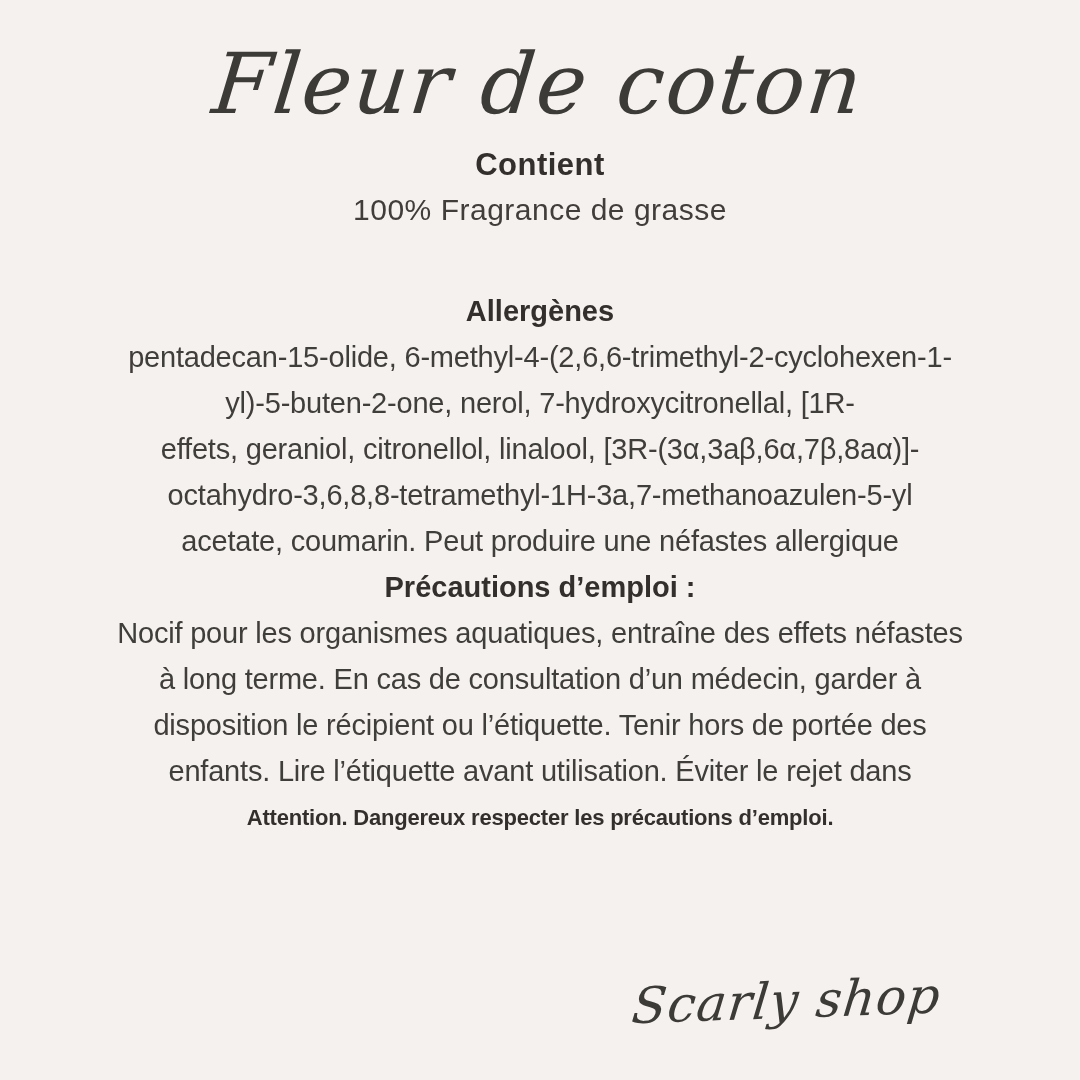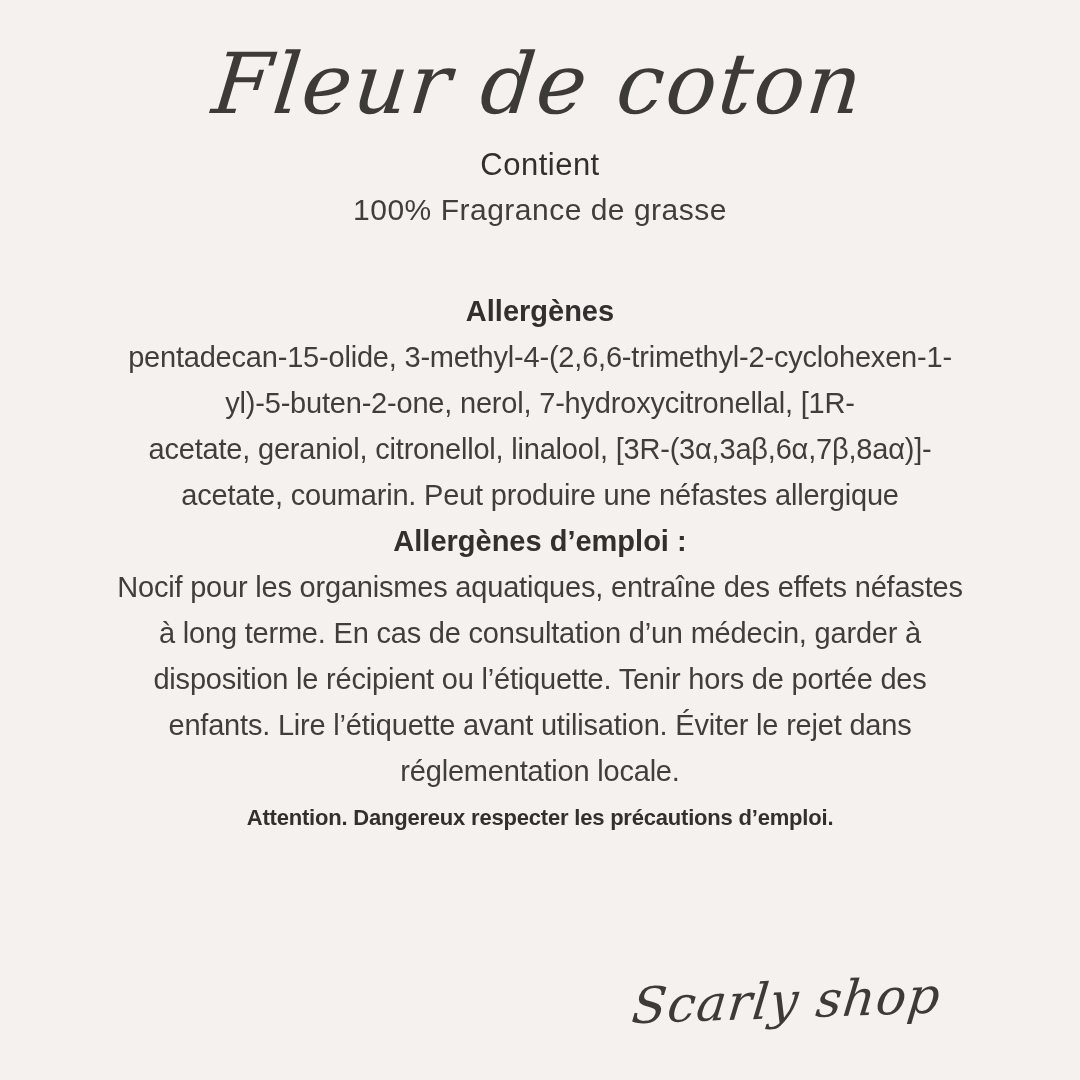--- a/index.html
+++ b/index.html
@@ -28,21 +28,21 @@
     line-height: 1.0;
     color: #3d3b38;
     padding-top: 42px;
     height: 96px;
     transform: skewX(-6deg);
     letter-spacing: 2px;
     font-weight: 400;
   }
   .contains-label {
     font-size: 31px;
-    font-weight: 400;
+    font-weight: 700;
     color: #332F2D;
     line-height: 34px;
     margin-top: 10px;
     letter-spacing: 0.5px;
   }
   .contains-value {
     font-size: 30px;
     font-weight: 400;
     color: #403D3A;
     line-height: 40px;
@@ -93,32 +93,32 @@
   <div class="brand-script">Fleur de coton</div>
 
   <div class="contains-label">Contient</div>
 
   <div class="contains-value">100% Fragrance de grasse</div>
 
   <div class="body-block">
 
     <div class="line heading">Allergènes</div>
 
-    <div class="line">pentadecan-15-olide, 3-methyl-4-(2,6,6-trimethyl-2-cyclohexen-1-</div>
+    <div class="line">pentadecan-15-olide, 6-methyl-4-(2,6,6-trimethyl-2-cyclohexen-1-</div>
     <div class="line">yl)-5-buten-2-one, nerol, 7-hydroxycitronellal, [1R-</div>
-    <div class="line">acetate, geraniol, citronellol, linalool, [3R-(3α,3aβ,6α,7β,8aα)]-</div>
+    <div class="line">effets, geraniol, citronellol, linalool, [3R-(3α,3aβ,6α,7β,8aα)]-</div>
+    <div class="line">octahydro-3,6,8,8-tetramethyl-1H-3a,7-methanoazulen-5-yl</div>
     <div class="line">acetate, coumarin. Peut produire une néfastes allergique</div>
 
-    <div class="line heading">Allergènes d’emploi :</div>
+    <div class="line heading">Précautions d’emploi :</div>
 
     <div class="line">Nocif pour les organismes aquatiques, entraîne des effets néfastes</div>
     <div class="line">à long terme. En cas de consultation d’un médecin, garder à</div>
     <div class="line">disposition le récipient ou l’étiquette. Tenir hors de portée des</div>
     <div class="line">enfants. Lire l’étiquette avant utilisation. Éviter le rejet dans</div>
-    <div class="line">réglementation locale.</div>
 
     <div class="warning-line">Attention. Dangereux respecter les précautions d’emploi.</div>
 
   </div>
 
   <div class="shop-signature">Scarly shop</div>
 
 </div>
 
 </body></html>

